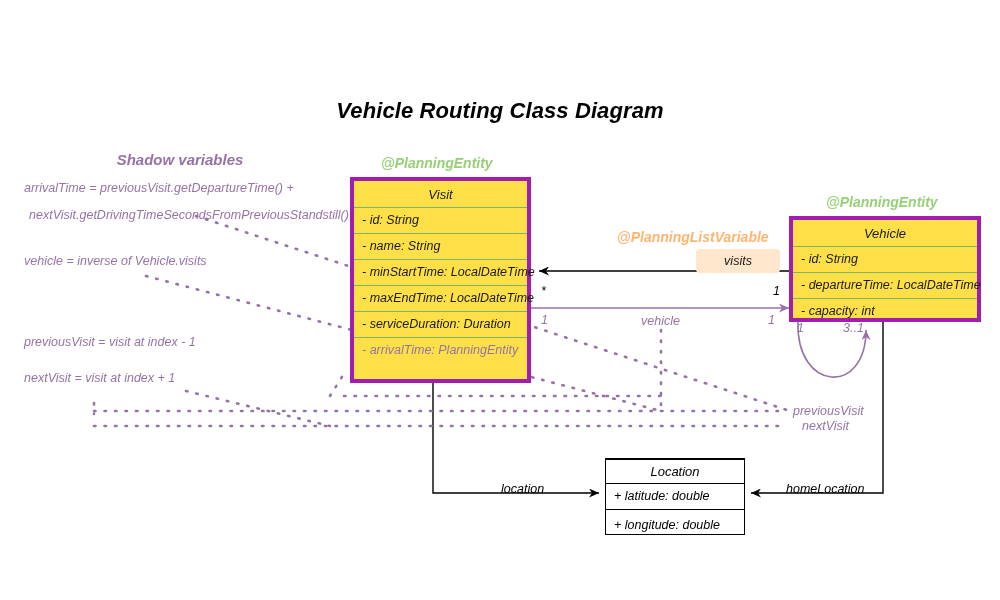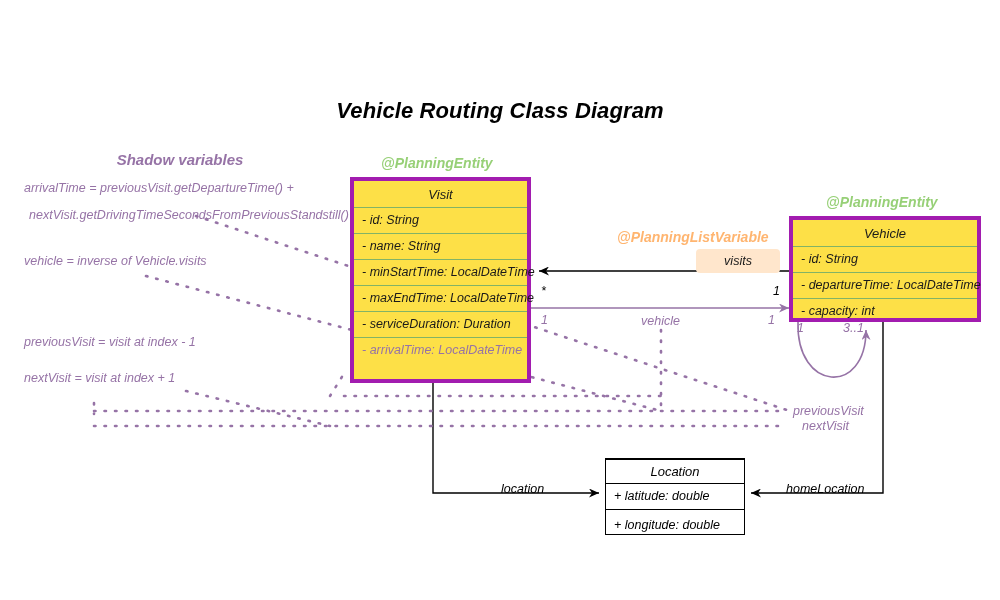--- a/index.html
+++ b/index.html
@@ -203,21 +203,21 @@
 
   <div class="stereotype" style="left:381px; top:155px;">@PlanningEntity</div>
 
   <div class="uml-class" style="left:350px; top:177px; width:181px; height:206px;">
     <div class="row head" style="height:26px;">Visit</div>
     <div class="row" style="height:26px;">- id: String</div>
     <div class="row" style="height:26px;">- name: String</div>
     <div class="row" style="height:26px;">- minStartTime: LocalDateTime</div>
     <div class="row" style="height:26px;">- maxEndTime: LocalDateTime</div>
     <div class="row" style="height:26px;">- serviceDuration: Duration</div>
-    <div class="row shadow" style="height:26px;">- arrivalTime: LocalDateTime</div>
+    <div class="row shadow" style="height:26px;">- arrivalTime: PlanningEntity</div>
   </div>
 
   <div class="stereotype" style="left:826px; top:194px;">@PlanningEntity</div>
 
   <div class="uml-class" style="left:789px; top:216px; width:192px; height:106px;">
     <div class="row head" style="height:26px;">Vehicle</div>
     <div class="row" style="height:26px;">- id: String</div>
     <div class="row" style="height:26px;">- departureTime: LocalDateTime</div>
     <div class="row" style="height:26px;">- capacity: int</div>
   </div>

